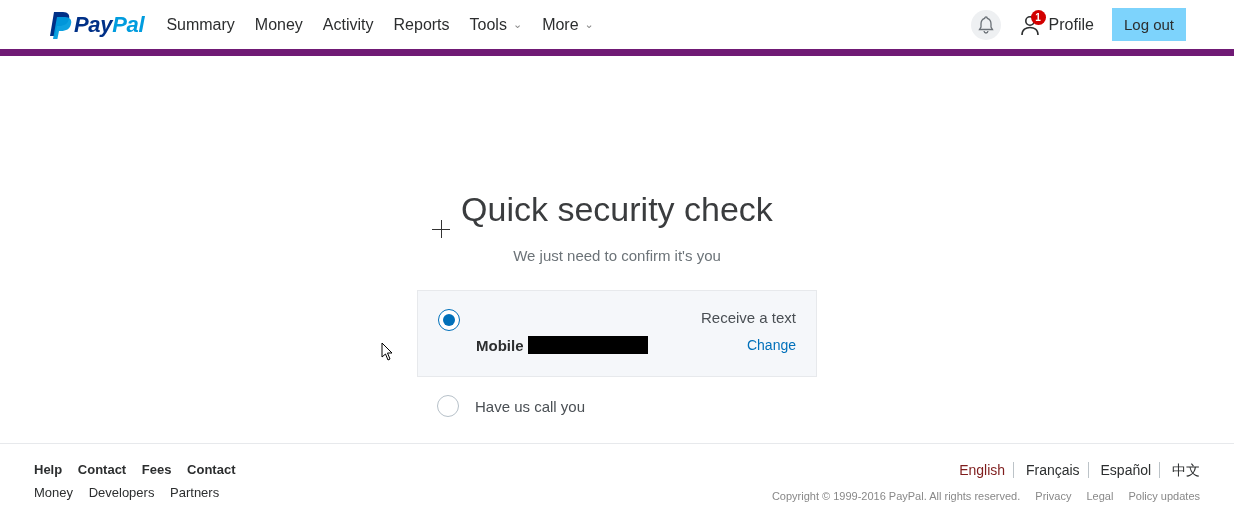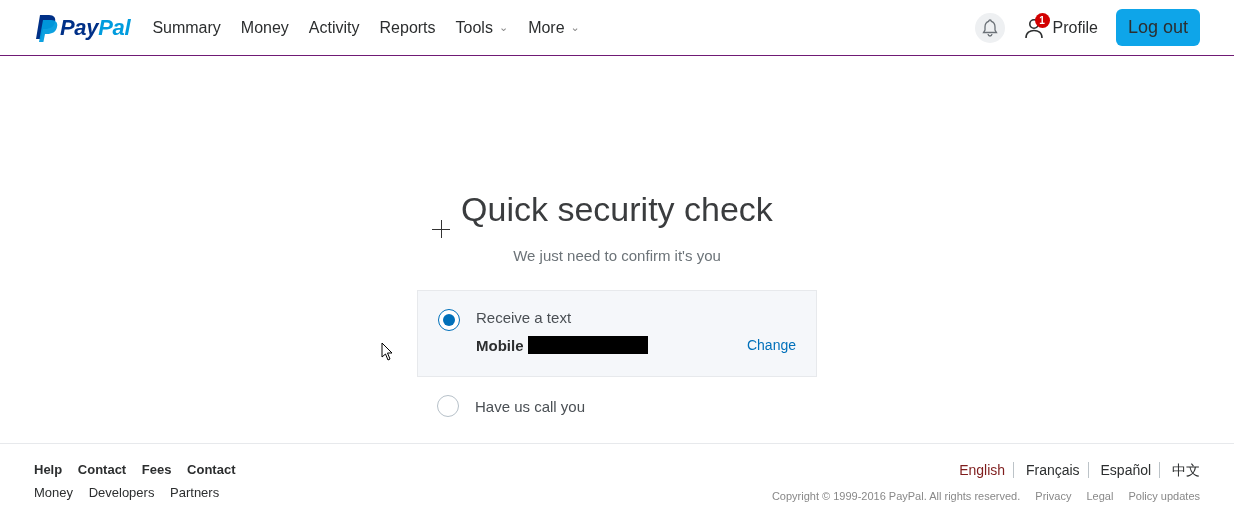--- a/index.html
+++ b/index.html
@@ -1,44 +1,44 @@
 <!DOCTYPE html>
 <html><head>
 <meta charset="utf-8">
 <style>
   * { box-sizing: border-box; }
   html, body { margin:0; padding:0; font-family: "Helvetica Neue", Arial, sans-serif; width:1234px; height:522px; background:#fff; color:#2c2e2f; }
 
   
-  .header { height:56px; border-bottom:1px solid #701a75; display:flex; align-items:center; padding:0 34px; }
+  .header { height:56px; border-bottom:7px solid #701a75; display:flex; align-items:center; padding:0 48px; }
   .logo-wrap { display:flex; align-items:center; margin-right:22px; }
   .logo-text { font-weight:700; font-style:italic; font-size:22px; letter-spacing:-0.3px; }
   .logo-pay { color:#003087; }
   .logo-pal { color:#009cde; }
   .nav { display:flex; gap:20px; font-size:16px; color:#2c2e2f; }
   .nav-item { cursor:pointer; display:flex; align-items:center; gap:6px; }
   .chev { font-size:11px; color:#888; }
   .header-right { margin-left:auto; display:flex; align-items:center; gap:18px; }
   .bell-wrap { width:30px; height:30px; border-radius:50%; background:#eef0f2; display:flex; align-items:center; justify-content:center; }
   .profile-wrap { display:flex; align-items:center; gap:8px; position:relative; }
   .badge { position:absolute; top:-4px; left:12px; width:15px; height:15px; border-radius:50%; background:#d20000; color:#fff; font-size:10px; font-weight:bold; display:flex; align-items:center; justify-content:center; }
   .profile-label { font-size:16px; }
-  .logout-btn { background:#0ea5e9; border-radius:6px; padding:8px 12px; font-size:18px; cursor:pointer; }
+  .logout-btn { background:#7dd3fc; border-radius:0; padding:8px 12px; font-size:15px; cursor:pointer; }
 
   
   .main { padding-top:26px; position:relative; }
   .title { text-align:center; font-size:34px; font-weight:300; color:#3a3c3e; margin-top:108px; }
   .subtitle { text-align:center; font-size:15px; color:#6c7378; margin-top:18px; }
   .card { width:400px; margin:26px auto 0; background:#f5f7fa; border:1px solid #e7e9ec; padding:18px 20px 22px; }
   .option-row { display:flex; align-items:flex-start; gap:16px; }
   .radio { width:22px; height:22px; border-radius:50%; border:1px solid #b7c1c9; background:#fff; display:flex; align-items:center; justify-content:center; flex-shrink:0; }
   .radio.selected { border-color:#0070ba; }
   .radio-dot { width:12px; height:12px; border-radius:50%; background:#0070ba; }
   .option-body { flex:1; }
-  .option-label { font-size:15px; color:#4a4f54; }
+  .option-label { font-size:15px; color:#4a4f54;text-align:right; }
   .mobile-row { display:flex; align-items:center; margin-top:10px; }
   .mobile-label { font-weight:700; font-size:15px; margin-right:4px; }
   .mobile-redact { background:#000; height:18px; width:120px; }
   .change-link { margin-left:auto; color:#0070ba; font-size:14px; cursor:pointer; }
   .option2 { width:400px; margin:18px auto 0; padding:0 20px; display:flex; align-items:center; gap:16px; }
 
   
   .crosshair { position:absolute; left:441px; top:173px; transform:translate(-50%,-50%); pointer-events:none; }
   .crosshair:before, .crosshair:after { content:""; position:absolute; background:#333; }
   .crosshair:before { left:-9px; top:-0.5px; width:18px; height:1px; }

